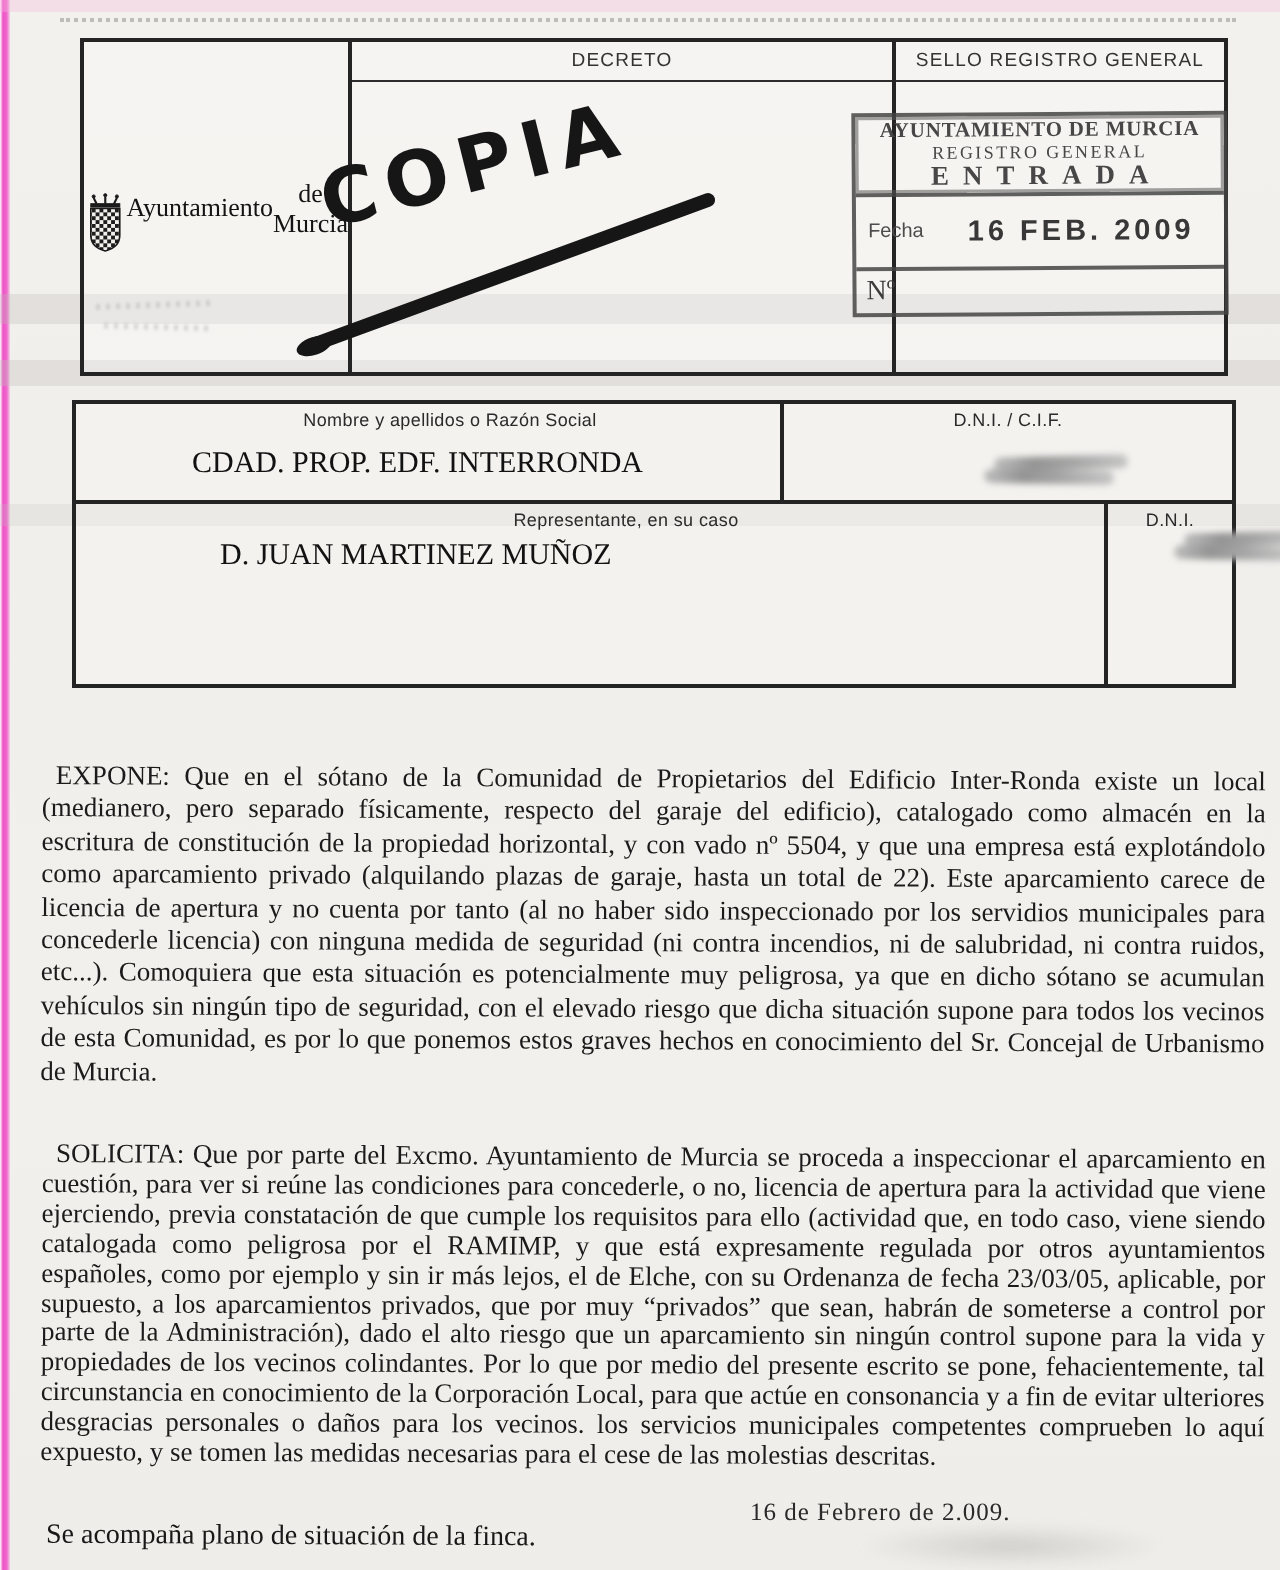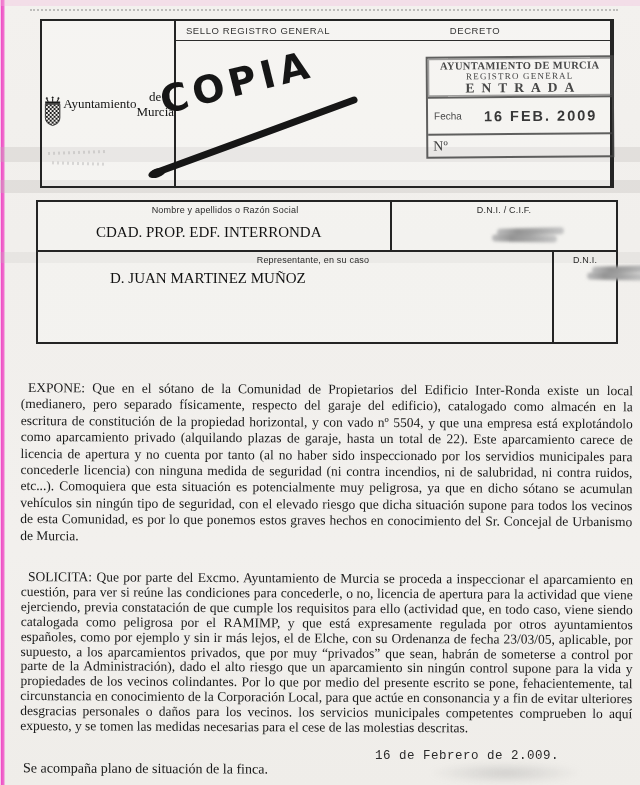--- a/index.html
+++ b/index.html
@@ -76,21 +76,21 @@
   .redact::after{left:0;right:7px;top:7px;height:7px;transform:rotate(1deg);}
   .redact-dnicif{left:100px;top:26px;width:72px;height:16px;}
   .redact-telefono{left:7px;top:15px;width:70px;height:15px;}
   .redact-dni2{left:33px;top:14px;width:66px;height:16px;}
   
   .para{position:absolute;left:21px;width:612px;text-align:justify;text-indent:7px;
     font-size:13.5px;color:#1b1b1b;transform:rotate(.3deg);transform-origin:left top;}
   .para-expone{top:366px;line-height:16.4px;}
   .para-solicita{top:556px;line-height:14.9px;}
   .closing{position:absolute;left:23px;top:761px;font-size:14px;color:#181818;transform:rotate(.3deg);}
-  .typed-date{position:absolute;left:375px;top:749px;font-family:Liberation Mono, monospace;
+  .typed-date{position:absolute;left:375px;top:749px;font-family:Liberation Serif, serif;
     font-size:12.5px;letter-spacing:.5px;color:#2a2a2a;}
 </style>
 </head>
 <body>
 
 <div id="page">
 
   <div class="pink-edge"></div>
   <div class="top-tint"></div>
   <div class="top-dots"></div>
@@ -116,25 +116,25 @@
             <circle cx="22" cy="2.2" r="1.6"></circle>
             <circle cx="34" cy="3.5" r="1.6"></circle>
           <path d="M10,5 L13,11 M22,4 L22,11 M34,5 L31,11" stroke-width="2.2" fill="none"></path>
           <rect x="7" y="11" width="30" height="3.5"></rect>
         </g>
         <path d="M7,16 h30 v28 q0,12 -15,16 q-15,-4 -15,-16 z" fill="url(#chk)" stroke="#1a1a1a" stroke-width="1.6"></path>
       </svg>
       <div class="org">Ayuntamiento</div>
       <div class="org">de Murcia</div>
     </div>
+    <div class="hcell hcell-decreto">
+      <div class="hlabel">DECRETO</div>
+    </div>
     <div class="hcell hcell-sello">
       <div class="hlabel">SELLO REGISTRO GENERAL</div>
-    </div>
-    <div class="hcell hcell-decreto">
-      <div class="hlabel">DECRETO</div>
     </div>
   </div>
 
   <div class="stamp">
     <div class="stamp-top">
       <div class="st1">AYUNTAMIENTO DE MURCIA</div>
       <div class="st2">REGISTRO GENERAL</div>
       <div class="st3">ENTRADA</div>
     </div>
     <div class="stamp-fecha">

